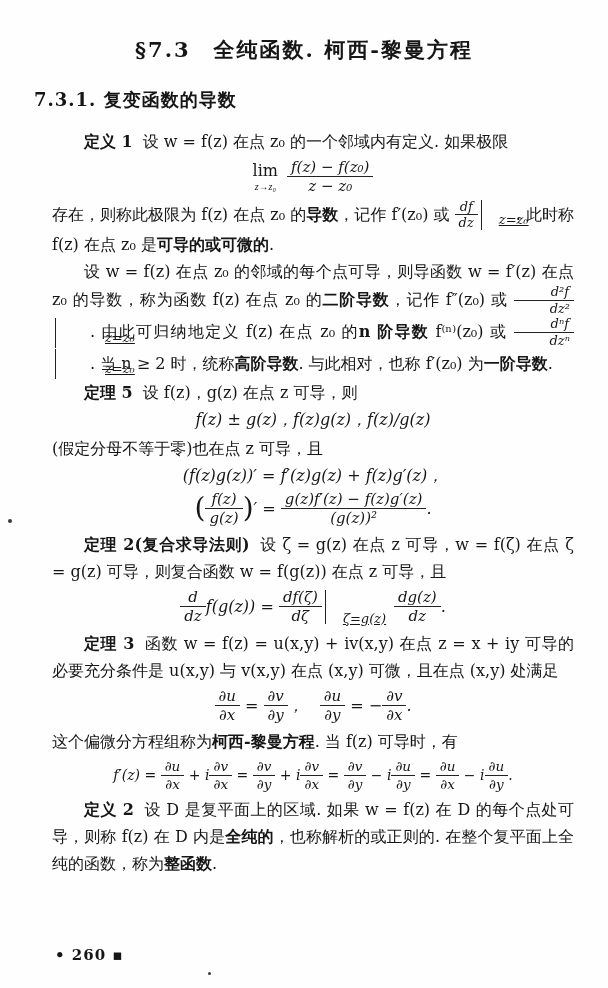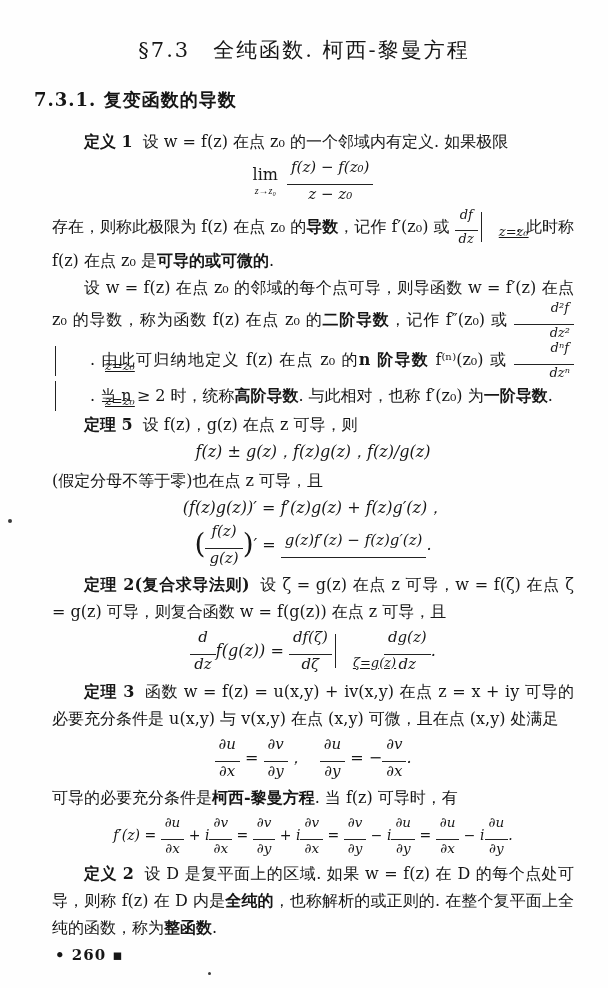--- a/index.html
+++ b/index.html
@@ -1,36 +1,36 @@
 <!DOCTYPE html>
 <html><head>
 <meta charset="utf-8">
 <style>
   html,body{margin:0;padding:0;background:#d9d9d9;}
   .page{position:relative;width:608px;height:988px;background:#fefefe;overflow:hidden;
         font-family:"DejaVu Serif","DejaVu Sans","Liberation Serif",serif;color:#161616;}
-  .title{text-align:center;font-weight:normal;font-size:21px;padding-top:36px;letter-spacing:2px;}
+  .title{text-align:center;font-weight:bold;font-size:21px;padding-top:36px;letter-spacing:2px;}
   .subtitle{font-weight:bold;font-size:18px;margin:24px 0 16px 34px;letter-spacing:1px;}
   .body{margin:14px 34px 0 52px;font-size:16px;line-height:27px;}
   .para{margin:0;text-align:justify;}
   .ind{text-indent:2em;}
   .b{font-weight:bold;}
   .gap{display:inline-block;width:10px;}
   .eq{text-align:center;margin:4px 0;font-style:italic;line-height:1.3;}
   .frac{display:inline-block;vertical-align:middle;text-align:center;line-height:1.15;}
   .eq .frac{font-size:15px;}
-  .fnum{display:block;border-bottom:1px solid #222;padding:0 4px 8px;font-style:italic;}
+  .fnum{display:block;border-bottom:1px solid #222;padding:0 4px 0;font-style:italic;}
   .fden{display:block;padding:1px 4px 0;}
   .fin{font-size:13px;font-style:italic;}
   .lim{display:inline-block;vertical-align:middle;text-align:center;margin-right:9px;}
   .limt{display:block;font-style:normal;font-size:16px;}
   .limb{display:block;font-size:10px;margin-top:-2px;font-family:Liberation Serif, serif;}
   .ev{display:inline-block;position:relative;height:30px;border-left:1.4px solid #222;
       vertical-align:middle;margin-left:3px;width:34px;}
-  .ev.w{width:48px;height:34px;}
+  .ev.w{width:48px;height:34px;padding-left:20px;}
   .evs{position:absolute;left:17px;bottom:-3px;font-size:13px;font-style:italic;white-space:nowrap;text-decoration:underline;}
   .bigp{font-style:normal;font-size:28px;vertical-align:middle;line-height:1;position:relative;top:-1px;}
   .eqf{font-size:14px;letter-spacing:0;}
   .eqf .frac{font-size:13.5px;}
   .footer{position:absolute;left:55px;bottom:24px;font-size:15px;font-weight:bold;letter-spacing:1px;}
   .speck{position:absolute;background:#3a3a3a;border-radius:50%;}
   .speck1{left:8px;top:519px;width:4px;height:4px;}
   .speck2{left:208px;top:972px;width:3px;height:3px;}
 </style>
 </head>
@@ -60,36 +60,36 @@
     <p class="para ind"><span>设 w = f(z) 在点 z₀ 的邻域的每个点可导，则导函数 w = f′(z) 在点 z₀ 的导数，称为函数 f(z) 在点 z₀ 的</span><span class="b">二阶导数</span><span>，记作 f″(z₀) 或</span> <span class="frac fin"><span class="fnum">d²f</span><span class="fden">dz²</span></span><span class="ev"><span class="evs">z=z₀</span></span><span>. 由此可归纳地定义 f(z) 在点 z₀ 的</span><span class="b">n 阶导数</span><span> f⁽ⁿ⁾(z₀) 或</span> <span class="frac fin"><span class="fnum">dⁿf</span><span class="fden">dzⁿ</span></span><span class="ev"><span class="evs">z=z₀</span></span><span>. 当 n ≥ 2 时，统称</span><span class="b">高阶导数</span><span>. 与此相对，也称 f′(z₀) 为</span><span class="b">一阶导数</span><span>.</span></p>
 
     <p class="para ind"><span class="b">定理 5</span><span class="gap"></span><span>设 f(z)，g(z) 在点 z 可导，则</span></p>
 
     <div class="eq">f(z) ± g(z)，f(z)g(z)，f(z)/g(z)</div>
 
     <p class="para">(假定分母不等于零)也在点 z 可导，且</p>
 
     <div class="eq">(f(z)g(z))′ = f′(z)g(z) + f(z)g′(z)，</div>
     <div class="eq">
-      <span class="bigp">(</span><span class="frac"><span class="fnum">f(z)</span><span class="fden">g(z)</span></span><span class="bigp">)</span><span>′ = </span><span class="frac"><span class="fnum">g(z)f′(z) − f(z)g′(z)</span></span><span>.</span>
+      <span class="bigp">(</span><span class="frac"><span class="fnum">f(z)</span><span class="fden">g(z)</span></span><span class="bigp">)</span><span>′ = </span><span class="frac"><span class="fnum">g(z)f′(z) − f(z)g′(z)</span><span class="fden">(g(z))²</span></span><span>.</span>
     </div>
 
     <p class="para ind"><span class="b">定理 2(复合求导法则)</span><span class="gap"></span><span>设 ζ = g(z) 在点 z 可导，w = f(ζ) 在点 ζ = g(z) 可导，则复合函数 w = f(g(z)) 在点 z 可导，且</span></p>
 
     <div class="eq">
       <span class="frac"><span class="fnum">d</span><span class="fden">dz</span></span><span>f(g(z)) = </span><span class="frac"><span class="fnum">df(ζ)</span><span class="fden">dζ</span></span><span class="ev w"><span class="evs">ζ=g(z)</span></span><span class="frac"><span class="fnum">dg(z)</span><span class="fden">dz</span></span><span>.</span>
     </div>
 
     <p class="para ind"><span class="b">定理 3</span><span class="gap"></span><span>函数 w = f(z) = u(x,y) + iv(x,y) 在点 z = x + iy 可导的必要充分条件是 u(x,y) 与 v(x,y) 在点 (x,y) 可微，且在点 (x,y) 处满足</span></p>
 
     <div class="eq">
       <span class="frac"><span class="fnum">∂u</span><span class="fden">∂x</span></span><span> = </span><span class="frac"><span class="fnum">∂v</span><span class="fden">∂y</span></span><span>，　</span><span class="frac"><span class="fnum">∂u</span><span class="fden">∂y</span></span><span> = −</span><span class="frac"><span class="fnum">∂v</span><span class="fden">∂x</span></span><span>.</span>
     </div>
 
-    <p class="para"><span>可导的必要充分条件是</span><span class="b">柯西-黎曼方程</span><span>. 当 f(z) 可导时，有</span></p>
+    <p class="para"><span>这个偏微分方程组称为</span><span class="b">柯西-黎曼方程</span><span>. 当 f(z) 可导时，有</span></p>
 
     <div class="eq eqf">
       <span>f′(z) = </span><span class="frac"><span class="fnum">∂u</span><span class="fden">∂x</span></span><span> + i</span><span class="frac"><span class="fnum">∂v</span><span class="fden">∂x</span></span><span> = </span><span class="frac"><span class="fnum">∂v</span><span class="fden">∂y</span></span><span> + i</span><span class="frac"><span class="fnum">∂v</span><span class="fden">∂x</span></span><span> = </span><span class="frac"><span class="fnum">∂v</span><span class="fden">∂y</span></span><span> − i</span><span class="frac"><span class="fnum">∂u</span><span class="fden">∂y</span></span><span> = </span><span class="frac"><span class="fnum">∂u</span><span class="fden">∂x</span></span><span> − i</span><span class="frac"><span class="fnum">∂u</span><span class="fden">∂y</span></span><span>.</span>
     </div>
 
     <p class="para ind"><span class="b">定义 2</span><span class="gap"></span><span>设 D 是复平面上的区域. 如果 w = f(z) 在 D 的每个点处可导，则称 f(z) 在 D 内是</span><span class="b">全纯的</span><span>，也称解析的或正则的. 在整个复平面上全纯的函数，称为</span><span class="b">整函数</span><span>.</span></p>
 
   </div>
 
   <div class="footer">• 260 ▪</div>

